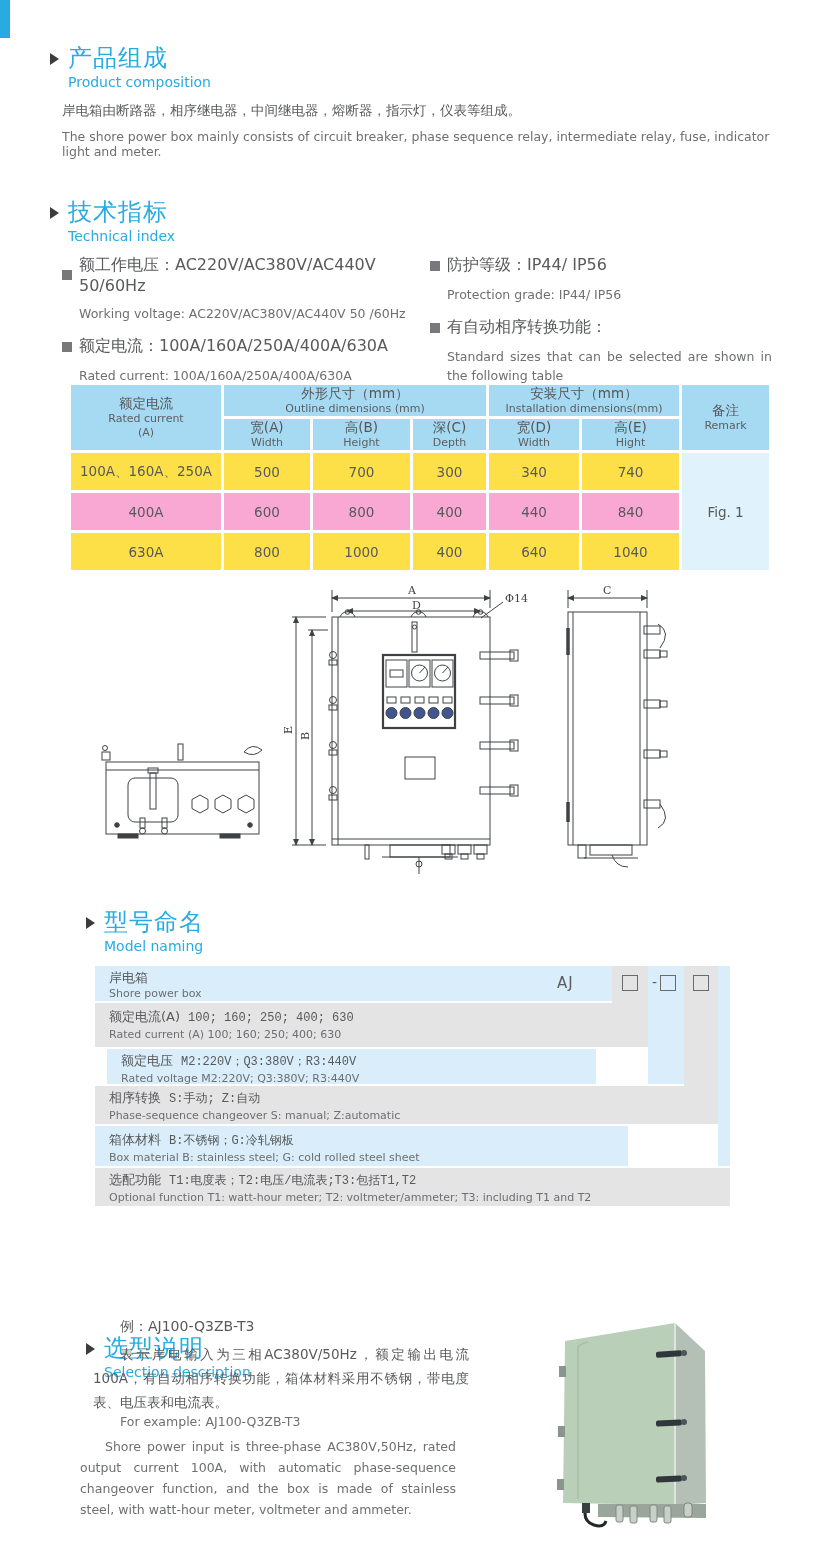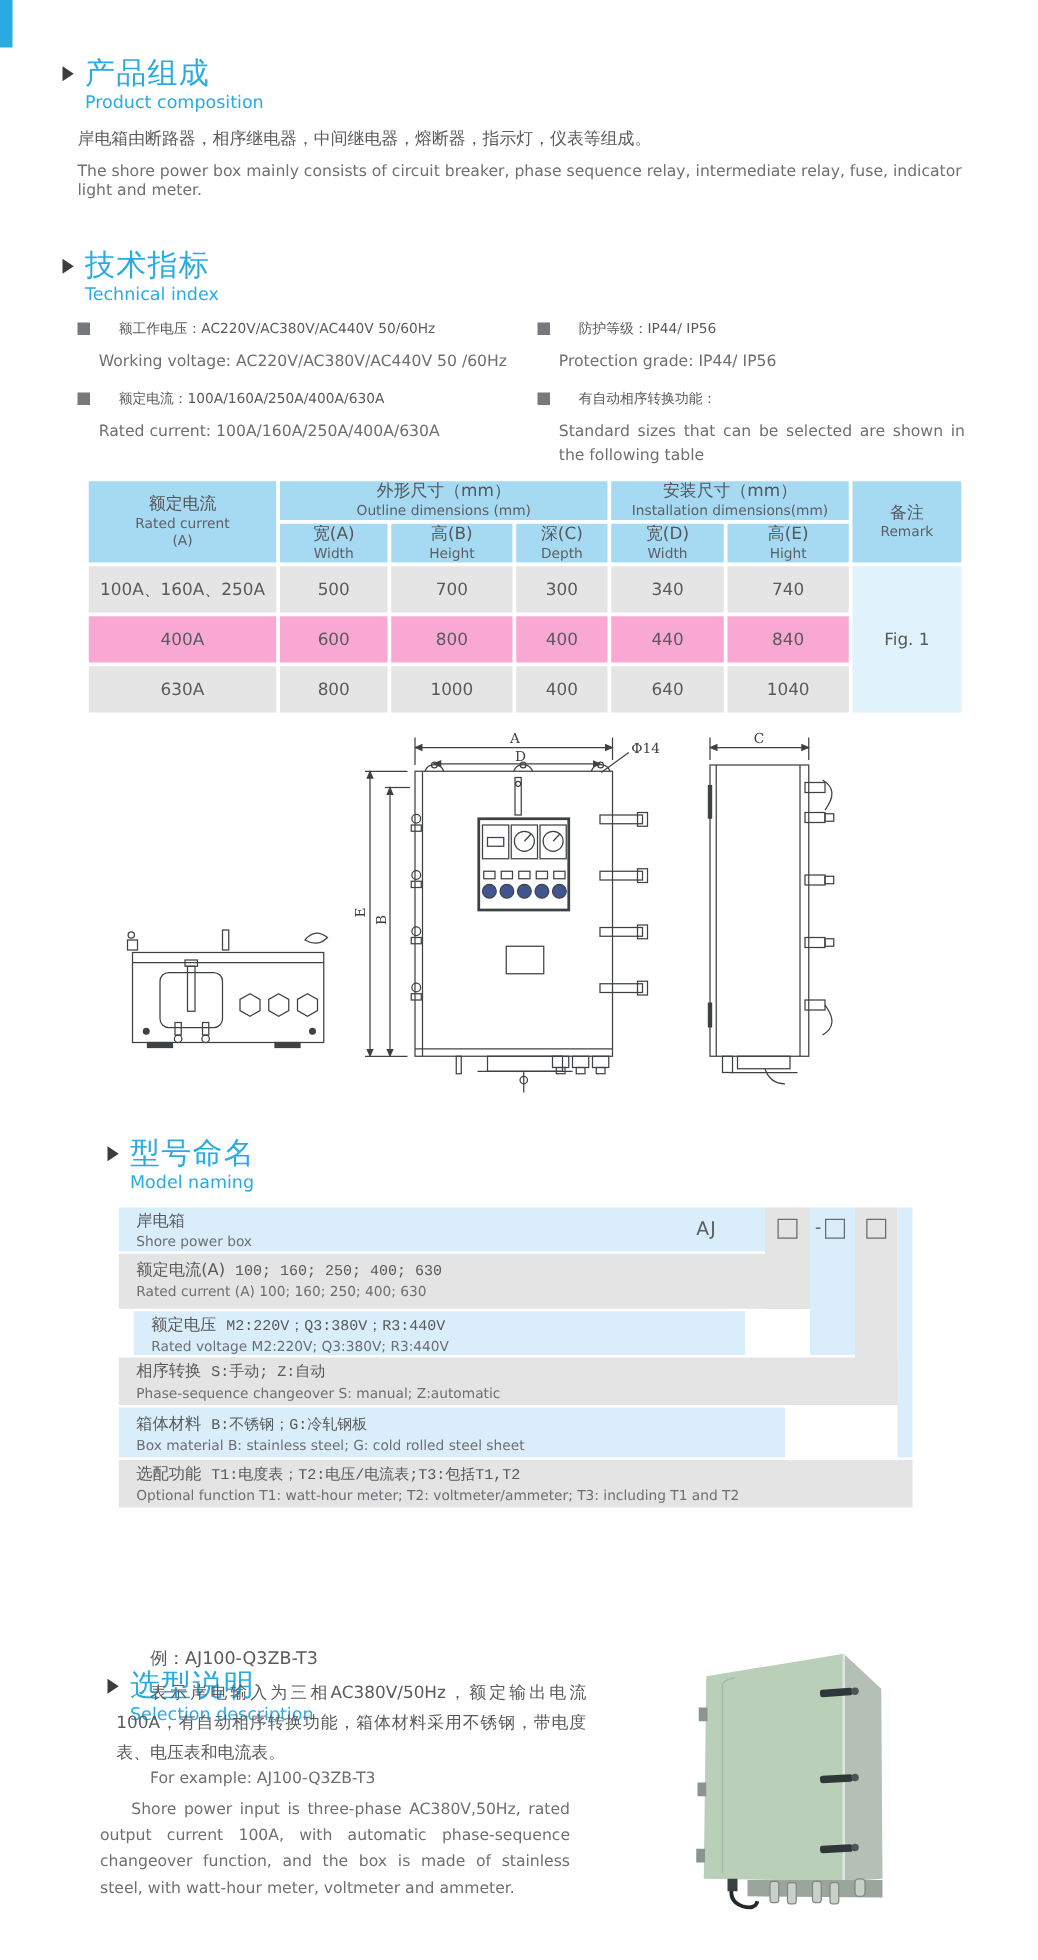--- a/index.html
+++ b/index.html
@@ -16,33 +16,33 @@
 
   .body-cn{position:absolute;font-size:13.5px;color:#595a5c;}
   .body-en{position:absolute;font-size:12.5px;color:#6e6f71;}
 
   
   .bullets{position:absolute;left:62px;top:255px;width:710px;display:flex;}
   .bul-col{display:flex;flex-direction:column;}
   .bul-col.left{width:368px;}
   .bul-col.right{width:342px;}
   .bullet{margin-bottom:13px;}
-  .bullet .cnline{font-size:11px;color:#595a5c;display:flex;align-items:center;gap:16px;}
+  .bullet .cnline{font-size:16px;color:#595a5c;display:flex;align-items:center;}
   .sq{display:inline-block;width:10px;height:10px;background:#77787b;margin-right:7px;flex:0 0 auto;}
   .bullet .enline{margin:9px 0 0 17px;font-size:12.5px;line-height:19px;color:#6e6f71;text-align:justify;}
 
   
   .gtable{position:absolute;left:68px;top:382px;border-collapse:separate;border-spacing:3px;
           table-layout:fixed;width:704px;}
   .gtable th,.gtable td{font-weight:normal;text-align:center;vertical-align:middle;padding:0;}
   .gtable .hd{background:#a6daf2;color:#55565a;}
   .gtable .cn13{font-size:13.5px;line-height:17px;}
   .gtable .en11{font-size:11px;line-height:14px;color:#5d5e61;}
   .gtable td{font-size:13.5px;color:#58595b;height:37px;}
-  .row-a td{background:#e5e5e5;}
+  .row-a td{background:#fde047;}
   .row-b td{background:#f9a8d4;}
   .remark-cell{background:#e0f2fb !important;font-size:13px;}
 
   
   .drawings{position:absolute;left:60px;top:582px;width:730px;height:300px;}
   .drawings svg{display:block;}
   .dl{stroke:#3f4245;stroke-width:1;fill:none;}
   .dt{font-size:11px;fill:#3f4245;font-family:"DejaVu Serif","Liberation Serif",serif;}
 
   

